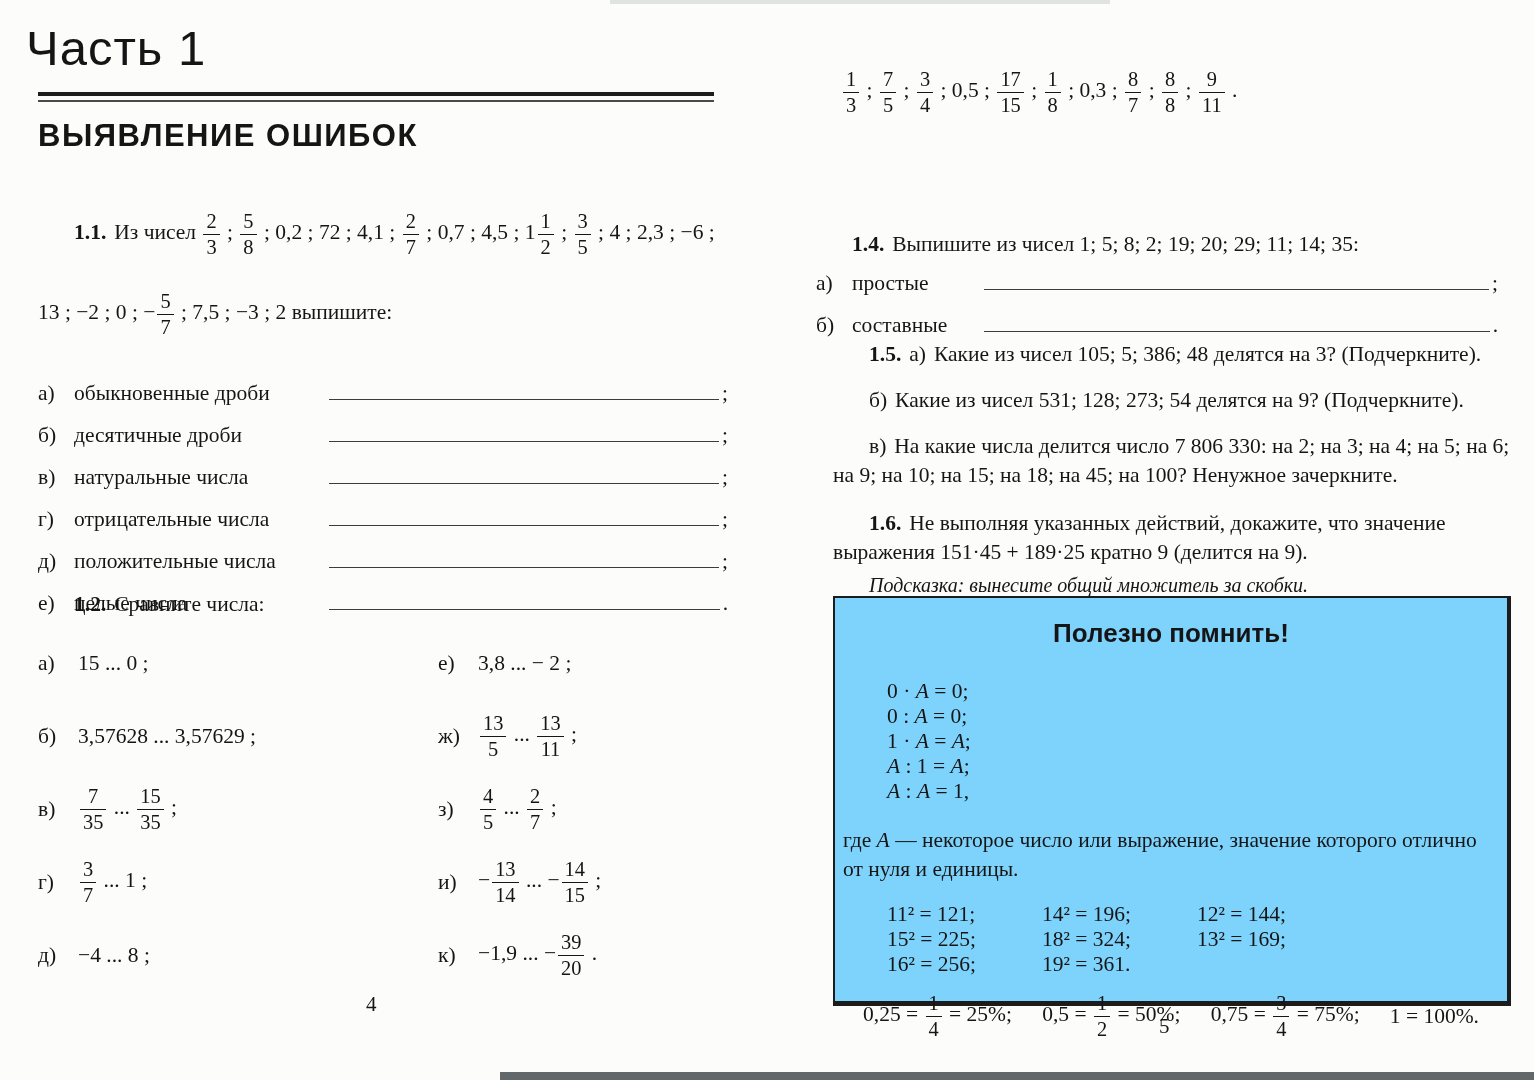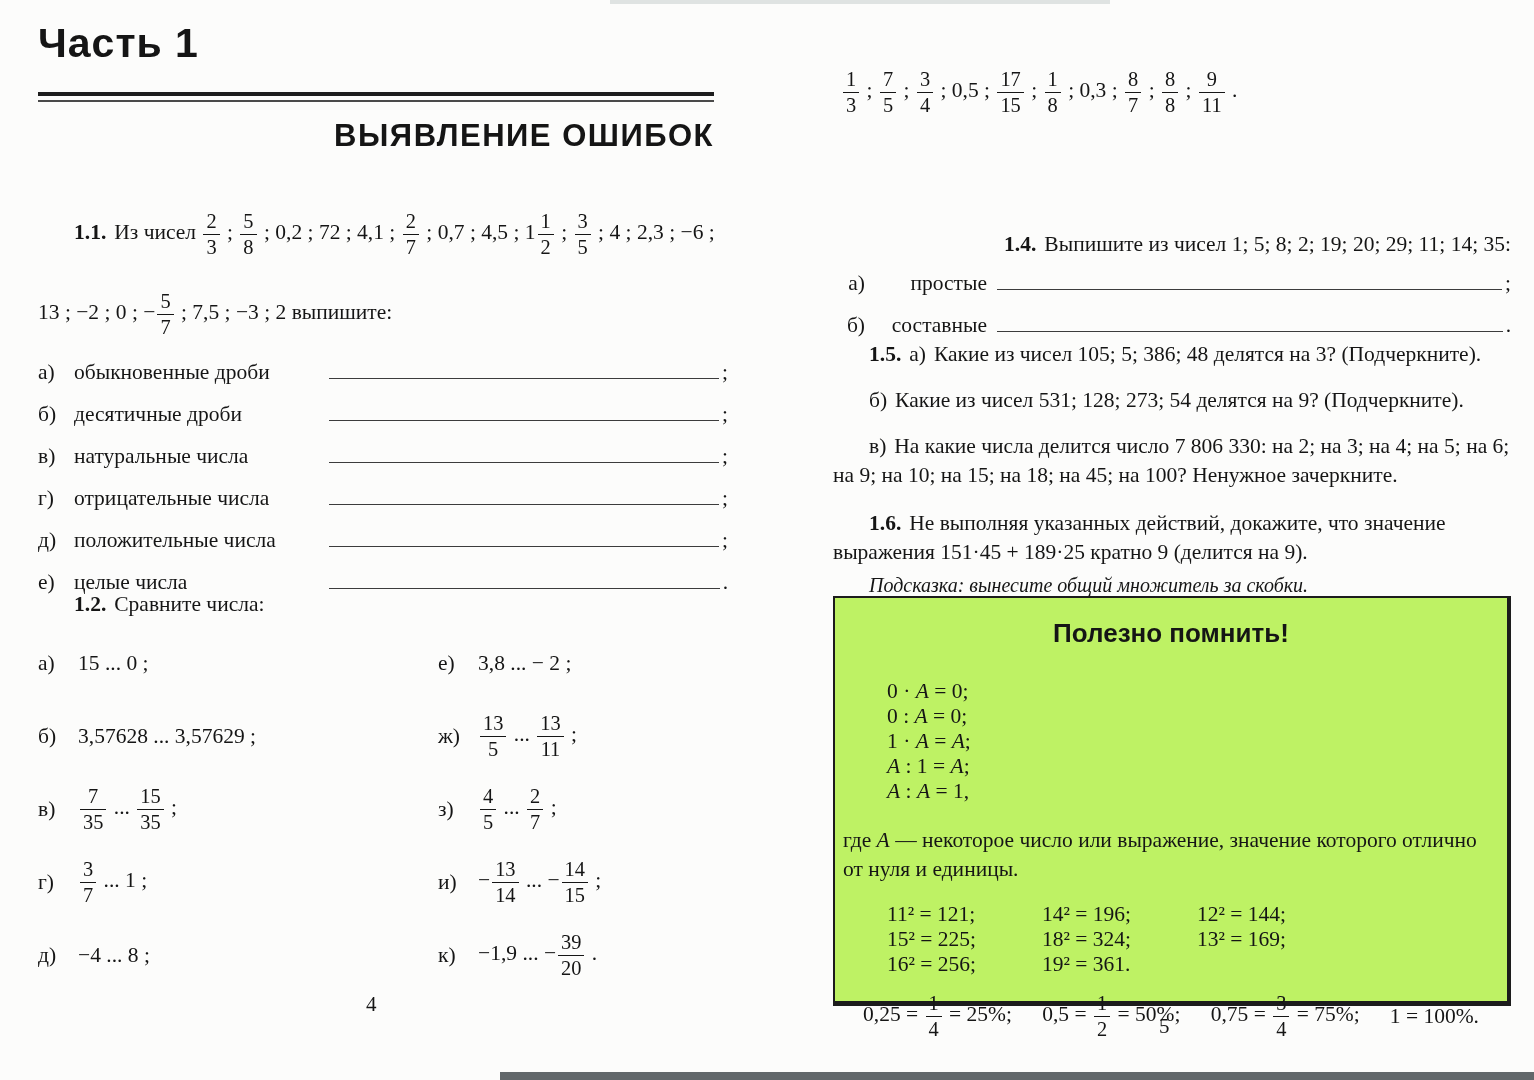--- a/index.html
+++ b/index.html
@@ -8,50 +8,50 @@
     width:1534px; height:1080px; position:relative; overflow:hidden;
     background:#fcfcfb; color:#151515;
     font-family:"Liberation Serif", serif; font-size:21.5px;
   }
   .page { position:absolute; top:0; height:1080px; }
   #left-page { left:0; width:767px; }
   #right-page { left:767px; width:767px; }
 
   
   .part-label {
-    position:absolute; left:38px; top:20px;
-    font-family:"Liberation Sans", sans-serif; font-weight:bold;
-    font-size:41px; letter-spacing:1px;
+    position:absolute; left:26px; top:20px;
+    font-family:"Liberation Sans", sans-serif; font-weight:normal;
+    font-size:49px; letter-spacing:1px;
   }
   .part-rule {
     position:absolute; left:38px; top:92px; width:676px; height:10px;
     border-top:4px solid #1d1d1d; border-bottom:2px solid #4a4a4a;
   }
   .section-title {
-    position:absolute; left:38px; top:118px; width:676px; text-align:right;
+    position:absolute; left:38px; top:118px; width:676px; text-align:left;
     font-family:"Liberation Sans", sans-serif; font-weight:bold;
     font-size:31px; letter-spacing:1.5px;
   }
 
   .exnum { font-weight:bold; margin-right:8px; }
   .para { line-height:29px; text-indent:36px; }
 
   
   .math-line { line-height:80px; white-space:nowrap; }
   .frac {
     display:inline-block; vertical-align:middle; text-align:center;
     line-height:1.12; font-size:0.95em; margin:0 2px;
   }
   .frac .num { display:block; padding:0 3px 1px; }
   .frac .den { display:block; padding:1px 3px 0; border-top:1.6px solid #161616; }
 
   
   .fill-row { display:flex; align-items:baseline; height:42px; }
   .fill-label { flex:none; width:36px; }
-  .fill-text { flex:none; min-width:245px; }
+  .fill-text { flex:none; min-width:245px;margin-top:21px; }
   .fill-text-narrow { flex:none; min-width:122px; }
   .blank { flex:1; border-bottom:1.4px solid #3c3c3c; margin-left:10px; }
   .fill-end { flex:none; margin-left:3px; }
 
   
   #ex11 { position:absolute; left:38px; top:192px; width:690px; }
   #ex11 .indent1 { padding-left:36px; }
   #ex11 .items { margin-top:8px; }
 
   
@@ -62,32 +62,32 @@
   .cmp-item { height:73px; display:flex; align-items:center; }
   .cmp-item .cmp-label { flex:none; width:40px; }
 
   .pageno { position:absolute; font-size:21px; }
   #pageno-left { left:366px; top:992px; }
   #pageno-right { left:392px; top:1014px; }
 
   
   #ex13 { position:absolute; left:66px; top:46px; width:682px; }
   #ex13 .math-line { margin-top:4px; padding-left:8px; }
-  #ex14 { position:absolute; left:62px; top:230px; width:682px;text-align:right; }
+  #ex14 { position:absolute; left:49px; top:230px; width:682px; }
   #ex14 .items { margin-top:12px; }
   #ex15 { position:absolute; left:66px; top:340px; width:682px; }
   #ex15 .para { margin-bottom:17px; }
   #ex16 { position:absolute; left:66px; top:500px; width:682px;margin-top:9px; }
   .hint { margin-top:7px; text-indent:36px; font-style:italic; font-size:20px; }
 
   
   #memo-box {
     position:absolute; left:66px; top:596px; width:678px; height:410px;
     border:2.5px solid #1c1c1c; border-right-width:4px; border-bottom-width:5px;
-    background:#bef264;
+    background:#7dd3fc;
   }
   .memo-title {
     margin-top:20px; text-align:center;
     font-family:"Liberation Sans", sans-serif; font-weight:bold; font-size:26px;
   }
   .identities { display:flex; justify-content:space-between; padding:0 52px; margin-top:30px;flex-direction:column; }
   .memo-note { margin:22px 10px 0 8px; line-height:29px; }
   .squares { display:grid; grid-template-columns:155px 155px auto; margin:18px 0 0 52px; }
   .percents { display:flex; justify-content:space-between; align-items:center; padding:0 28px; margin-top:8px; height:62px; }
 

